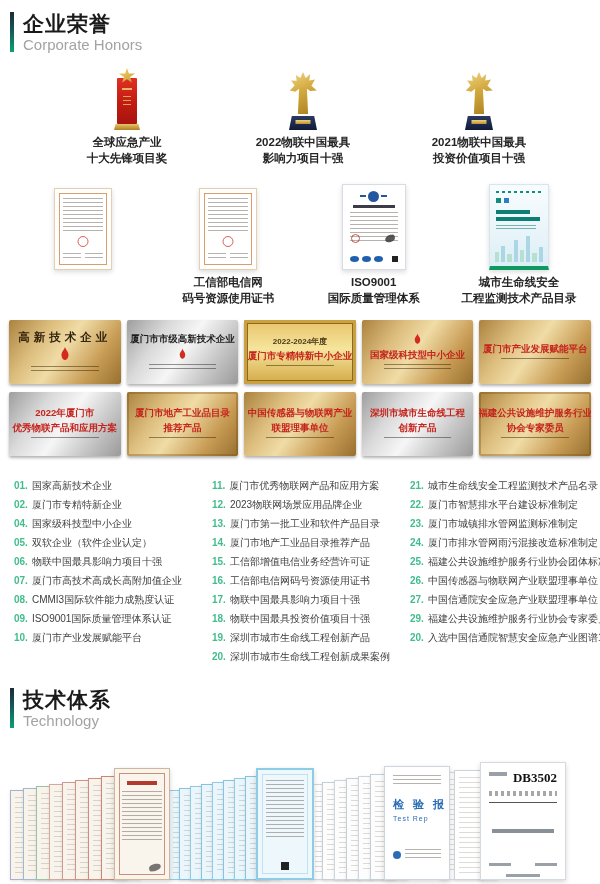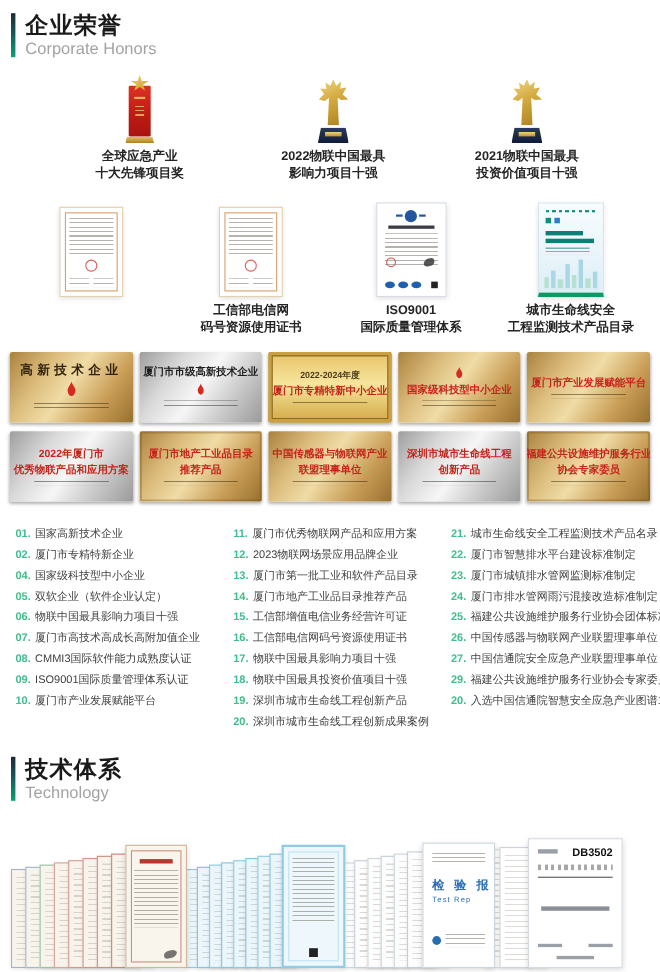--- a/index.html
+++ b/index.html
@@ -140,21 +140,21 @@
   .rf-top { height:12px; margin-bottom:10px; }
   .rf-title { font-size:11px; font-weight:700; color:#2a6db5; letter-spacing:3px; white-space:nowrap; }
   .rf-sub { font-size:7px; color:#2a6db5; margin-top:3px; letter-spacing:1px; white-space:nowrap; }
   .rf-logo { position:absolute; left:8px; bottom:20px; width:8px; height:8px; border-radius:50%; background:#2a6db5; }
   .rf-lines { position:absolute; left:20px; right:8px; bottom:18px; height:12px; }
 
   .standard { left:440px; }
   .standard .front { left:40px; width:86px; height:118px; background:#fff; border:1px solid #d5dae0; padding:7px 8px; }
   .sf-top { display:flex; justify-content:space-between; align-items:flex-start; }
   .sf-tag { width:18px; height:4px; background:#9aa0a8; margin-top:2px; }
-  .sf-code { font-size:10px; font-weight:700; color:#111; }
+  .sf-code { font-size:13px; font-weight:700; color:#111;font-family:Liberation Serif, serif; }
   .sf-row { width:100%; height:5px; margin-top:5px; background:repeating-linear-gradient(90deg,rgba(80,80,80,.5) 0 3px,transparent 3px 6px); }
   .sf-rule { border-top:1px solid #555; margin-top:6px; }
   .sf-mid { width:62px; height:4px; background:#8a9098; margin:26px auto 0; }
   .sf-low { margin-top:30px; display:flex; justify-content:space-between; }
   .sf-low div { width:22px; height:3px; background:#9aa0a8; }
   .sf-foot { width:34px; height:3px; background:#9aa0a8; margin:8px auto 0; }
 </style>
 </head>
 <body>
 

